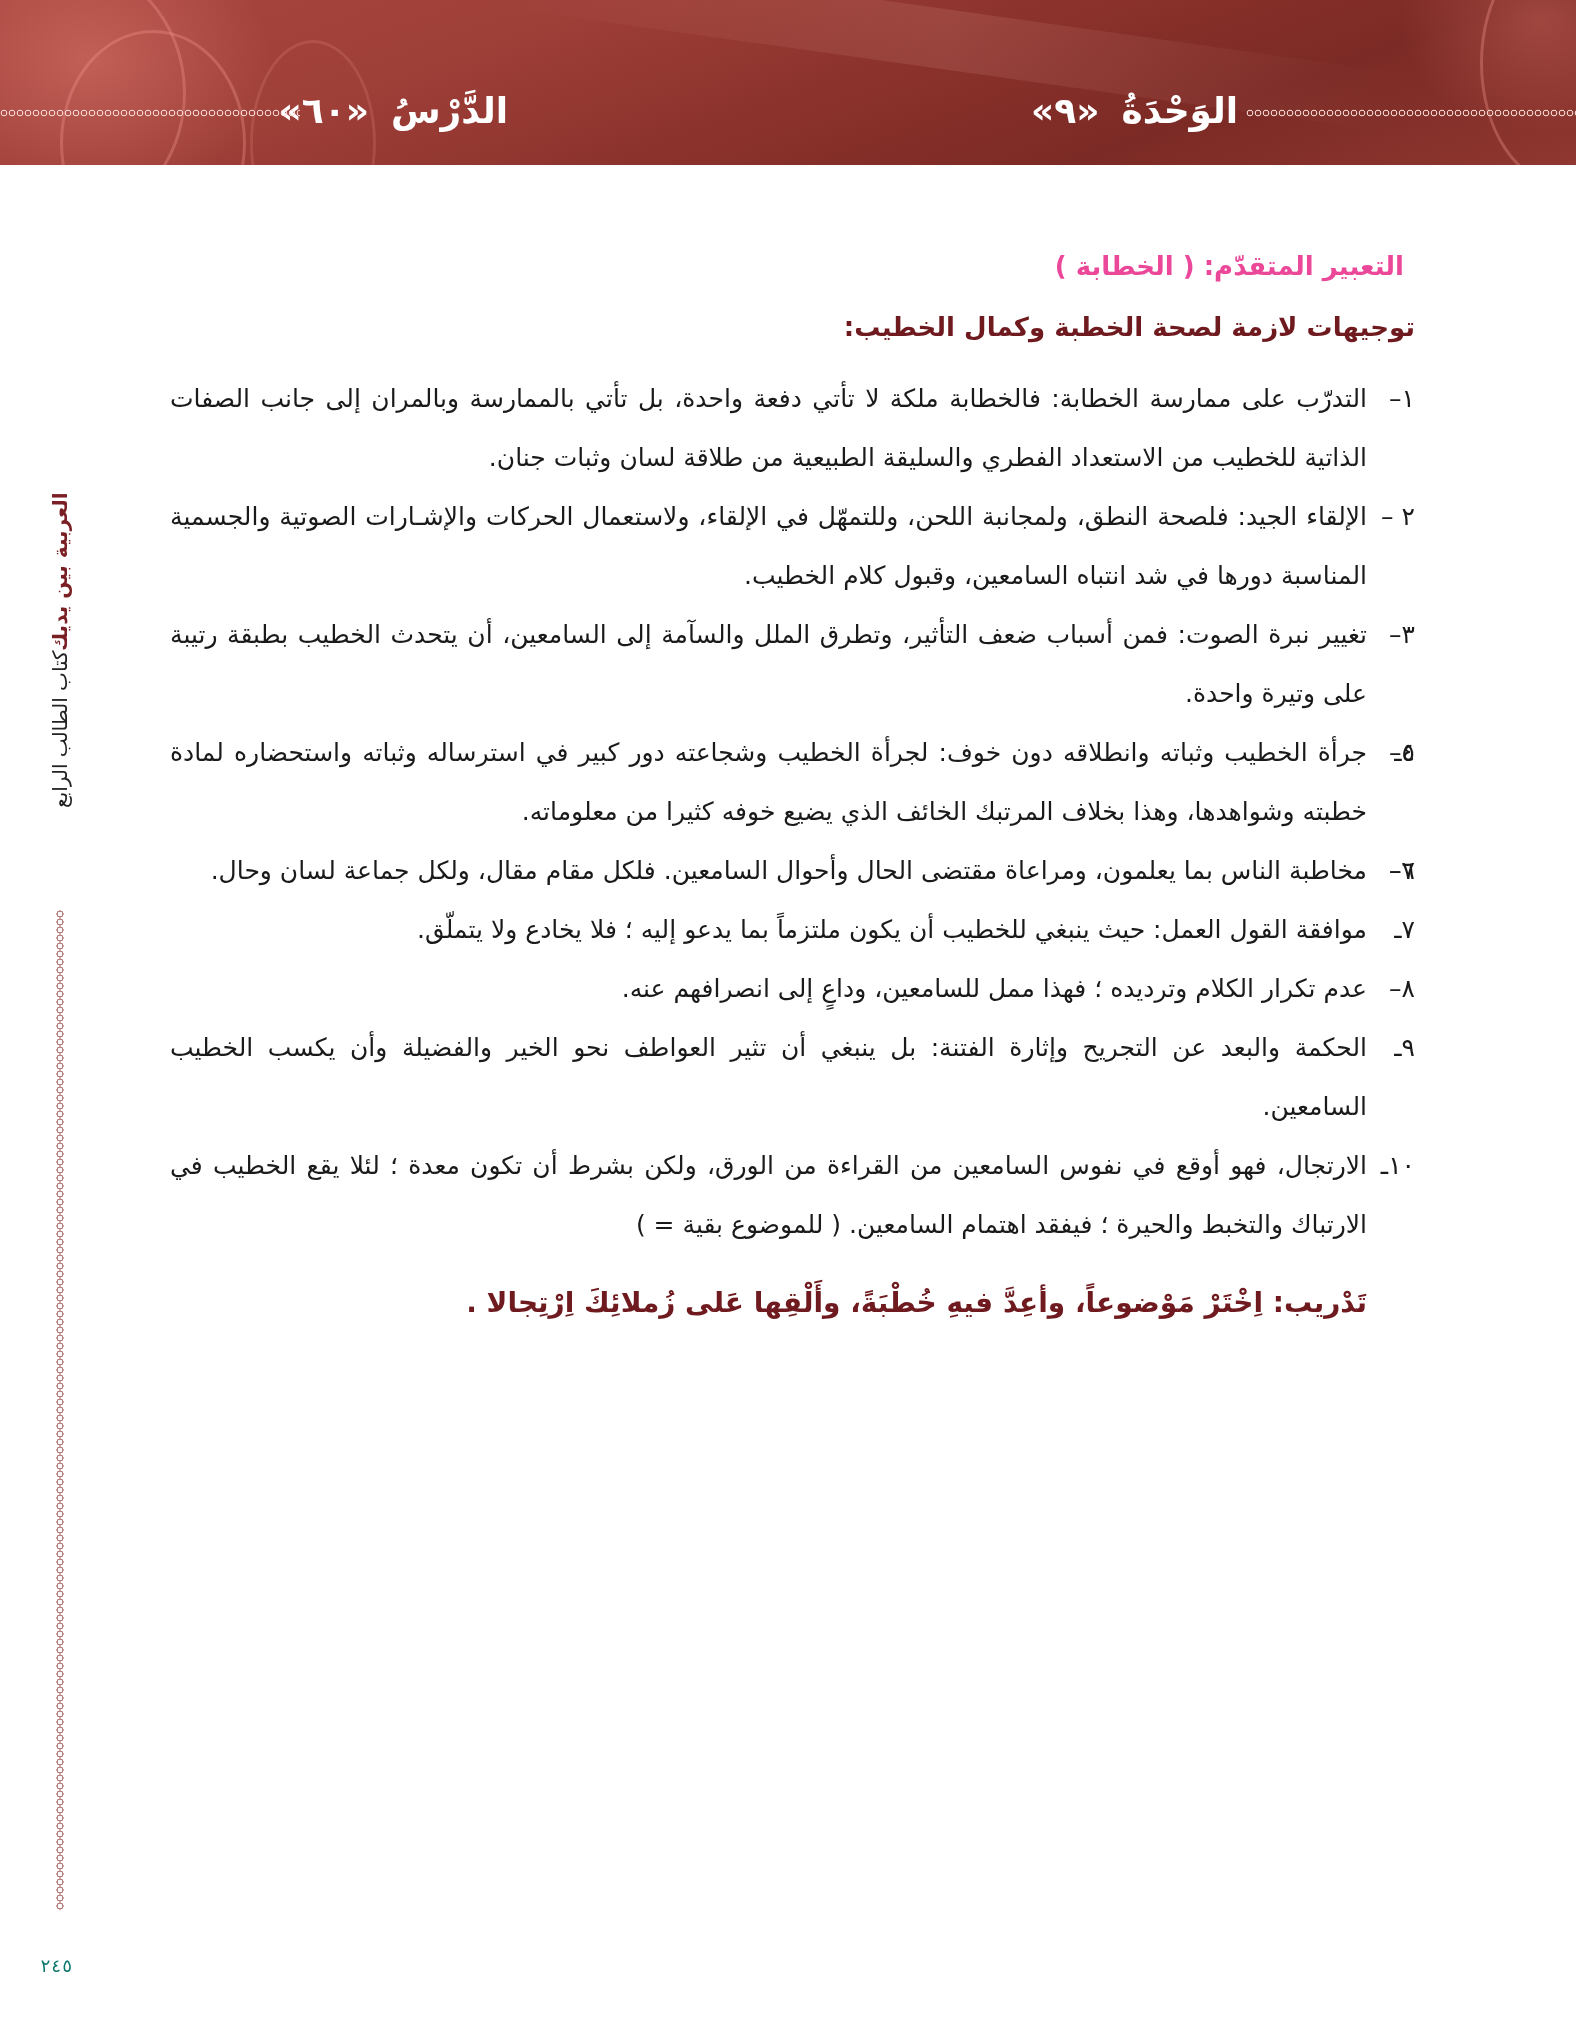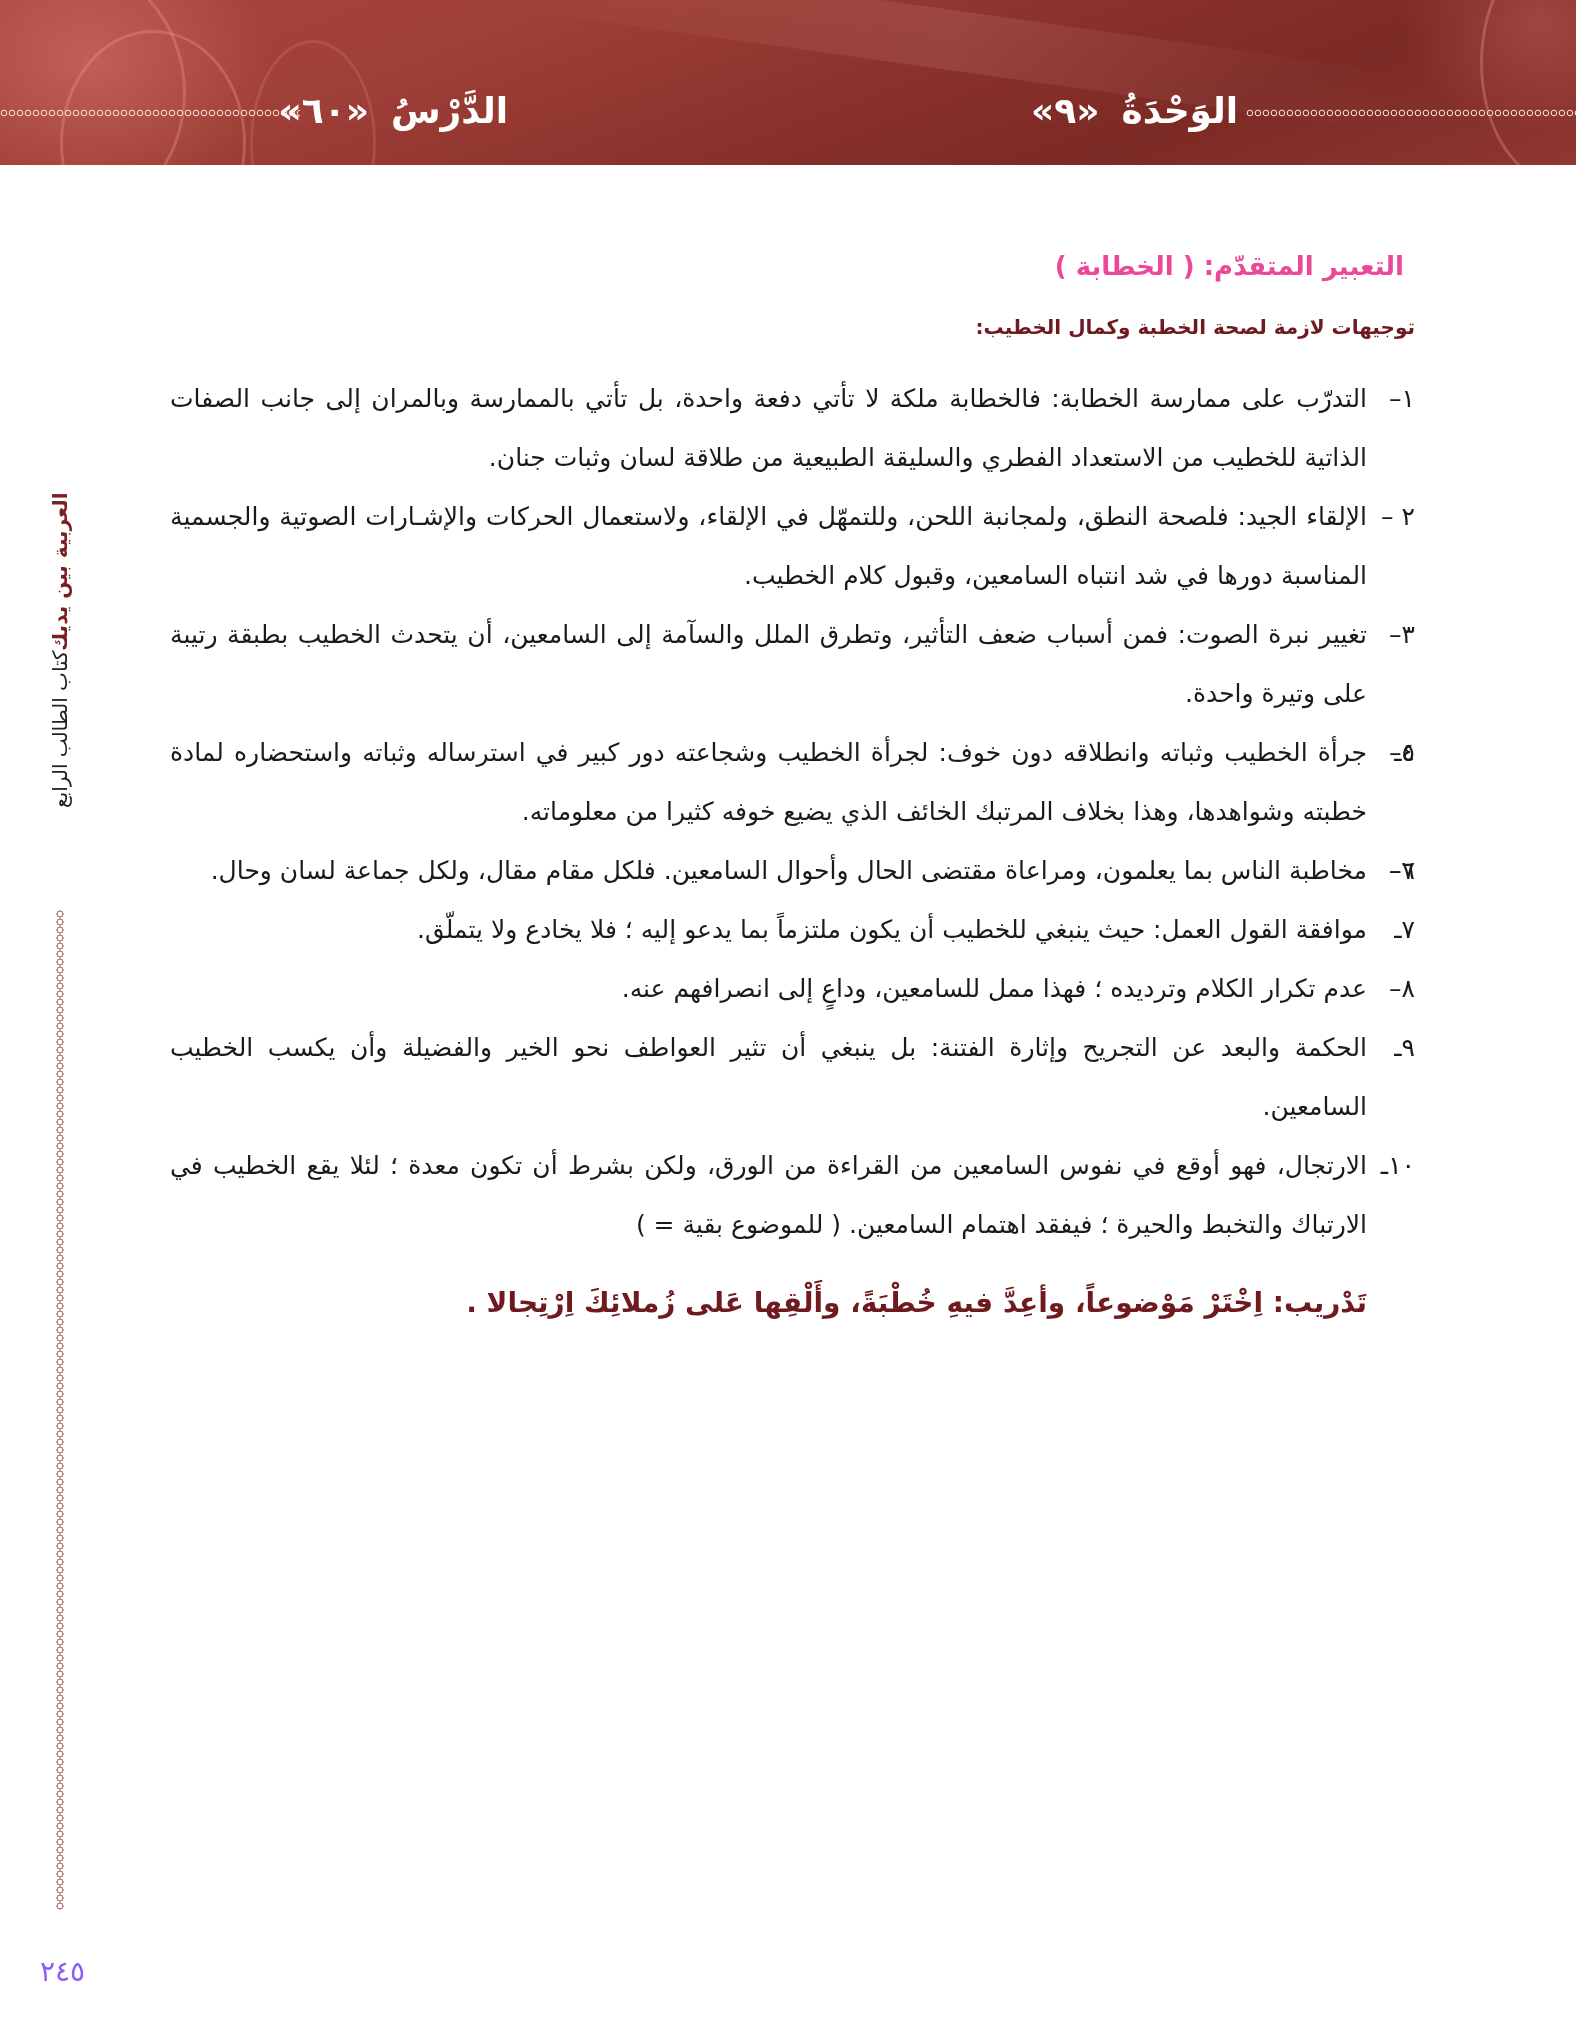--- a/index.html
+++ b/index.html
@@ -40,21 +40,21 @@
 
     .content {
       position: absolute; left: 170px; width: 1245px; top: 225px;
       direction: rtl; text-align: right; color: #1a1a1a;
     }
     .main-title {
       font-size: 26px; font-weight: bold; color: #ec4899;
       margin: 11px; line-height: 60px;
     }
     .subtitle {
-      font-size: 20px; font-weight: bold; color: #6e1a1f;
+      font-size: 26px; font-weight: bold; color: #6e1a1f;
       margin: 0 0 22px 0; line-height: 40px;
     }
     ol.points { list-style: none; margin: 0; padding: 0; }
     ol.points li {
       font-size: 25px; line-height: 59px; text-align: justify; text-align-last: right;
       padding-right: 48px; position: relative; margin: 0;
     }
     ol.points li .num {
       position: absolute; right: 0; top: 0; width: 46px; text-align: right;
     }
@@ -73,22 +73,23 @@
       direction: rtl;
     }
     .side-brand { color: #7a1f24; font-weight: bold; margin-bottom: 22px; }
     .side-book { color: #222222; }
     .diamonds-v {
       position: absolute; left: 16px; top: 440px; width: 12px; height: 1000px;
       background-image: radial-gradient(circle, rgba(0,0,0,0) 2px, #b27a78 2.6px, #b27a78 3.4px, rgba(0,0,0,0) 3.8px);
       background-size: 12px 8px; background-repeat: repeat-y;
     }
     .page-number {
-      position: absolute; left: 40px; top: 1955px; font-size: 28px; color: #8b5cf6;
+      position: absolute; left: 40px; top: 1955px; font-size: 18px; color: #0f766e;
       direction: rtl;
+      font-family: Liberation Mono, monospace;
     }
   </style>
 </head>
 <body>
 
 <div class="banner">
   <div class="swirl" style="left:-60px;top:-40px;width:240px;height:260px;"></div>
   <div class="swirl" style="left:60px;top:30px;width:180px;height:220px;"></div>
   <div class="swirl" style="left:250px;top:40px;width:120px;height:200px;border-color:rgba(240,150,140,0.2);"></div>
   <div class="swirl" style="left:1480px;top:-60px;width:160px;height:240px;"></div>

